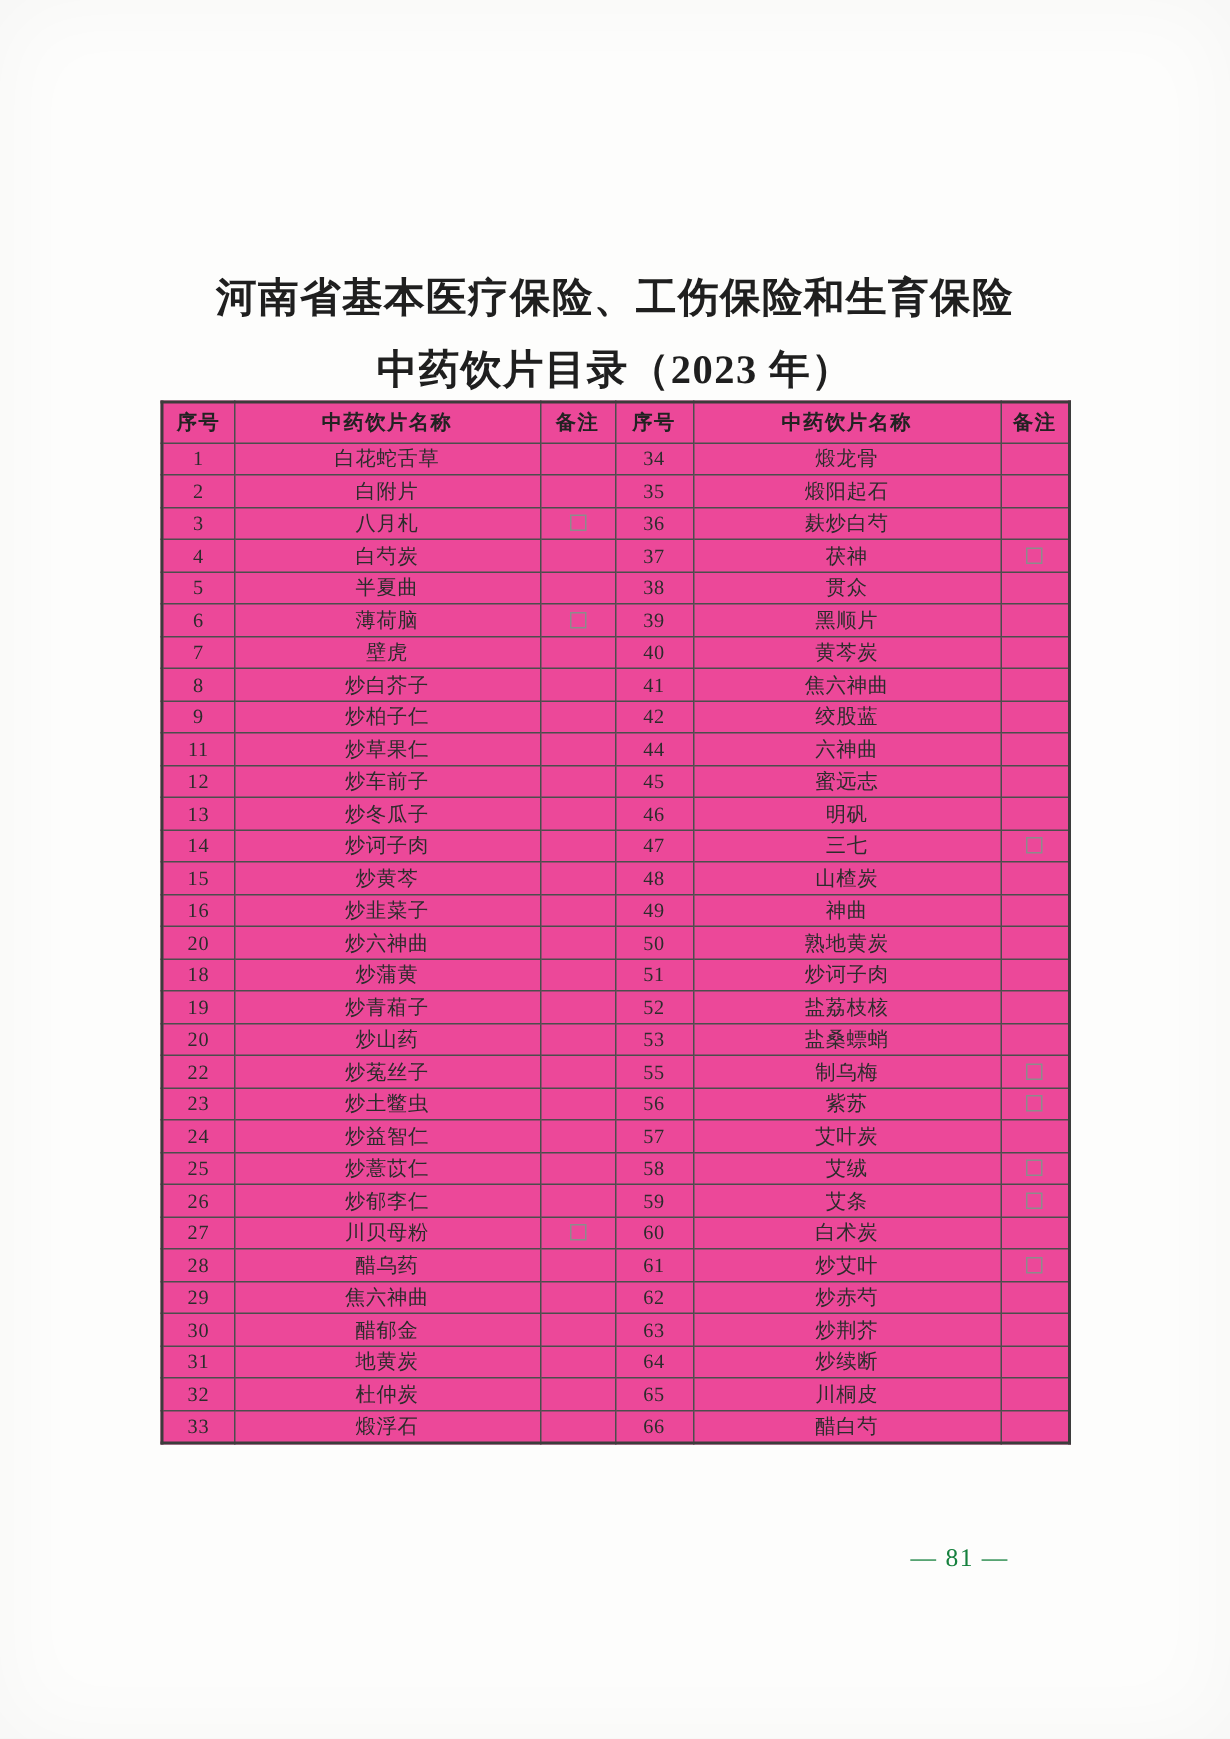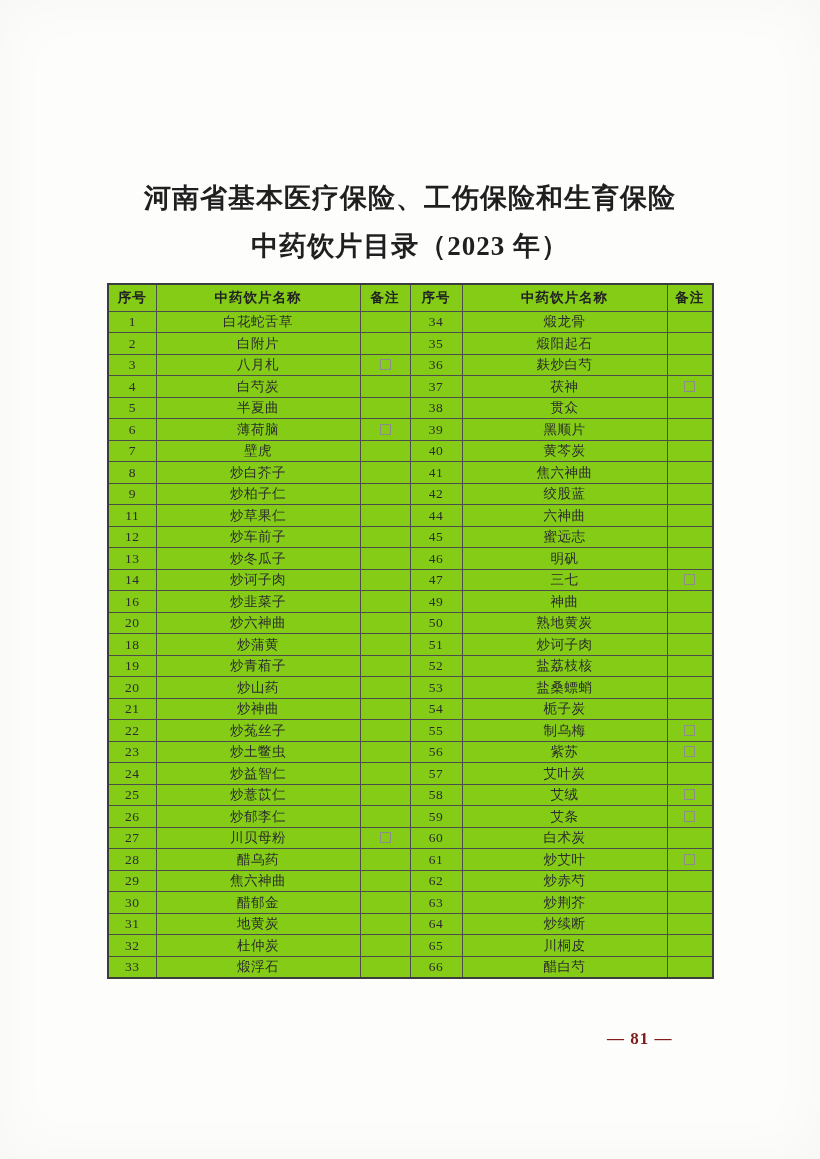--- a/index.html
+++ b/index.html
@@ -22,25 +22,25 @@
     top: 174px; left: 0; right: 0;
     text-align: center;
     font-size: 27px;
     line-height: 48px;
     font-weight: 700;
     letter-spacing: 1px;
     color: #1f1f1f;
   }
   table.catalog {
     position: absolute;
-    top: 283px; left: 107px;
+    top: 267px; left: 107px;
     width: 605px;
     border-collapse: collapse;
     table-layout: fixed;
-    background: #84cc16;
+    background: #ec4899;
   }
   table.catalog col.c-no-l  { width: 48px; }
   table.catalog col.c-name-l{ width: 204px; }
   table.catalog col.c-rem-l { width: 50px; }
   table.catalog col.c-no-r  { width: 52px; }
   table.catalog col.c-name-r{ width: 205px; }
   table.catalog col.c-rem-r { width: 46px; }
   table.catalog th, table.catalog td {
     border: 1px solid #4d4d4d;
     padding: 0;
@@ -68,23 +68,22 @@
     border: 1px solid #8c8c8c;
     background: transparent;
     vertical-align: middle;
     margin-top: -2px;
   }
   .page-number {
     position: absolute;
     top: 1029px; left: 607px;
     font-size: 17px;
     letter-spacing: 1px;
-    color: #7f1d1d;
+    color: #15803d;
     white-space: pre;
-    font-weight: bold;
   }
 </style>
 </head>
 <body>
 
 <div class="page">
 
   <div class="title">
     <div>河南省基本医疗保险、工伤保险和生育保险</div>
     <div>中药饮片目录（2023 年）</div>
@@ -208,20 +207,28 @@
         </tr>
         <tr>
           <td>14</td>
           <td>炒诃子肉</td>
           <td></td>
           <td>47</td>
           <td>三七</td>
           <td><span class="checkbox"></span></td>
         </tr>
         <tr>
+          <td>15</td>
+          <td>炒黄芩</td>
+          <td></td>
+          <td>48</td>
+          <td>山楂炭</td>
+          <td></td>
+        </tr>
+        <tr>
           <td>16</td>
           <td>炒韭菜子</td>
           <td></td>
           <td>49</td>
           <td>神曲</td>
           <td></td>
         </tr>
         <tr>
           <td>20</td>
           <td>炒六神曲</td>
@@ -248,28 +255,20 @@
         </tr>
         <tr>
           <td>20</td>
           <td>炒山药</td>
           <td></td>
           <td>53</td>
           <td>盐桑螵蛸</td>
           <td></td>
         </tr>
         <tr>
-          <td>21</td>
-          <td>炒神曲</td>
-          <td></td>
-          <td>54</td>
-          <td>栀子炭</td>
-          <td></td>
-        </tr>
-        <tr>
           <td>22</td>
           <td>炒菟丝子</td>
           <td></td>
           <td>55</td>
           <td>制乌梅</td>
           <td><span class="checkbox"></span></td>
         </tr>
         <tr>
           <td>23</td>
           <td>炒土鳖虫</td>

